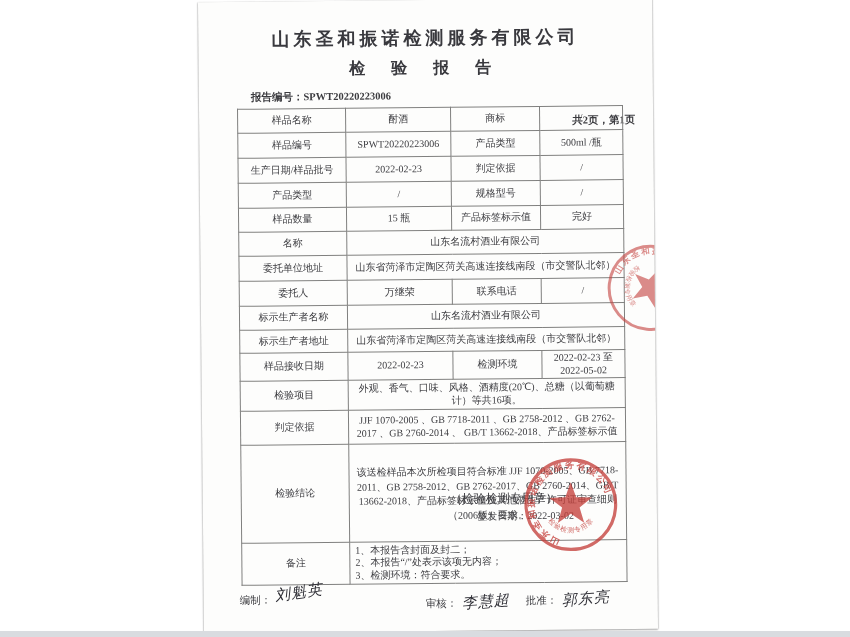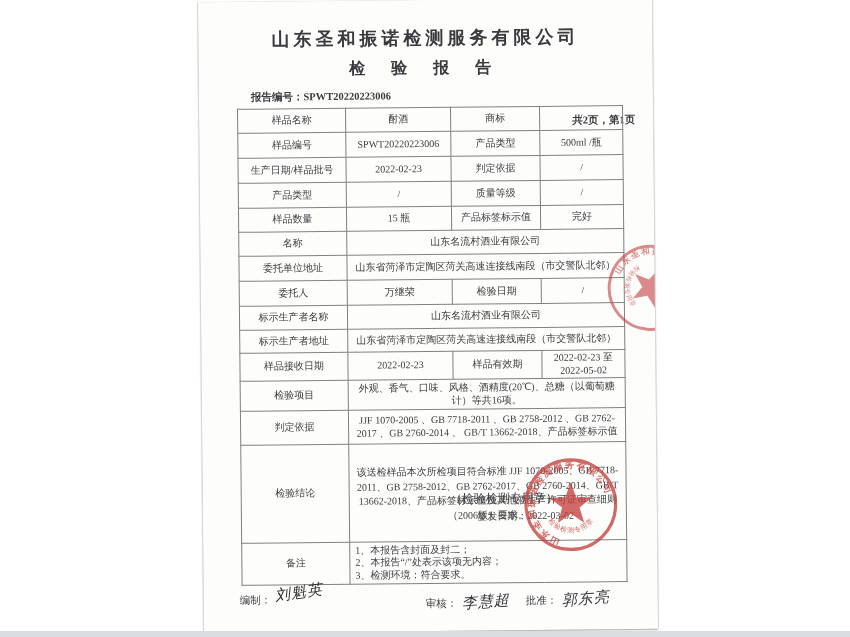--- a/index.html
+++ b/index.html
@@ -102,55 +102,55 @@
     </tr>
     <tr style="height:25px">
       <td class="lbl">生产日期/样品批号</td>
       <td class="val">2022-02-23</td>
       <td class="lbl">判定依据</td>
       <td class="val">/</td>
     </tr>
     <tr style="height:25px">
       <td class="lbl">产品类型</td>
       <td class="val">/</td>
-      <td class="lbl">质量等级</td>
+      <td class="lbl">规格型号</td>
       <td class="val">/</td>
     </tr>
     <tr style="height:24px">
       <td class="lbl">样品数量</td>
       <td class="val">15 瓶</td>
       <td class="lbl">产品标签标示值</td>
       <td class="val">完好</td>
     </tr>
     <tr style="height:24px">
       <td class="lbl">名称</td>
       <td class="val" colspan="3">山东名流村酒业有限公司</td>
     </tr>
     <tr style="height:25px">
       <td class="lbl">委托单位地址</td>
       <td class="val" colspan="3">山东省菏泽市定陶区菏关高速连接线南段（市交警队北邻）</td>
     </tr>
     <tr style="height:25px">
       <td class="lbl">委托人</td>
       <td class="val">万继荣</td>
-      <td class="lbl">检验日期</td>
+      <td class="lbl">联系电话</td>
       <td class="val">/</td>
     </tr>
     <tr style="height:24px">
       <td class="lbl">标示生产者名称</td>
       <td class="val" colspan="3">山东名流村酒业有限公司</td>
     </tr>
     <tr style="height:23px">
       <td class="lbl">标示生产者地址</td>
       <td class="val" colspan="3">山东省菏泽市定陶区菏关高速连接线南段（市交警队北邻）</td>
     </tr>
     <tr style="height:28px">
       <td class="lbl">样品接收日期</td>
       <td class="val">2022-02-23</td>
-      <td class="lbl">样品有效期</td>
+      <td class="lbl">检测环境</td>
       <td class="val">2022-02-23 至 2022-05-02</td>
     </tr>
     <tr style="height:30px">
       <td class="lbl">检验项目</td>
       <td class="val left" colspan="3">外观、香气、口味、风格、酒精度(20℃)、总糖（以葡萄糖计）等共16项。</td>
     </tr>
     <tr style="height:34px">
       <td class="lbl">判定依据</td>
       <td class="val left" colspan="3">JJF 1070-2005 、GB 7718-2011 、GB 2758-2012 、GB 2762-2017 、GB 2760-2014 、 GB/T 13662-2018、产品标签标示值</td>
     </tr>

